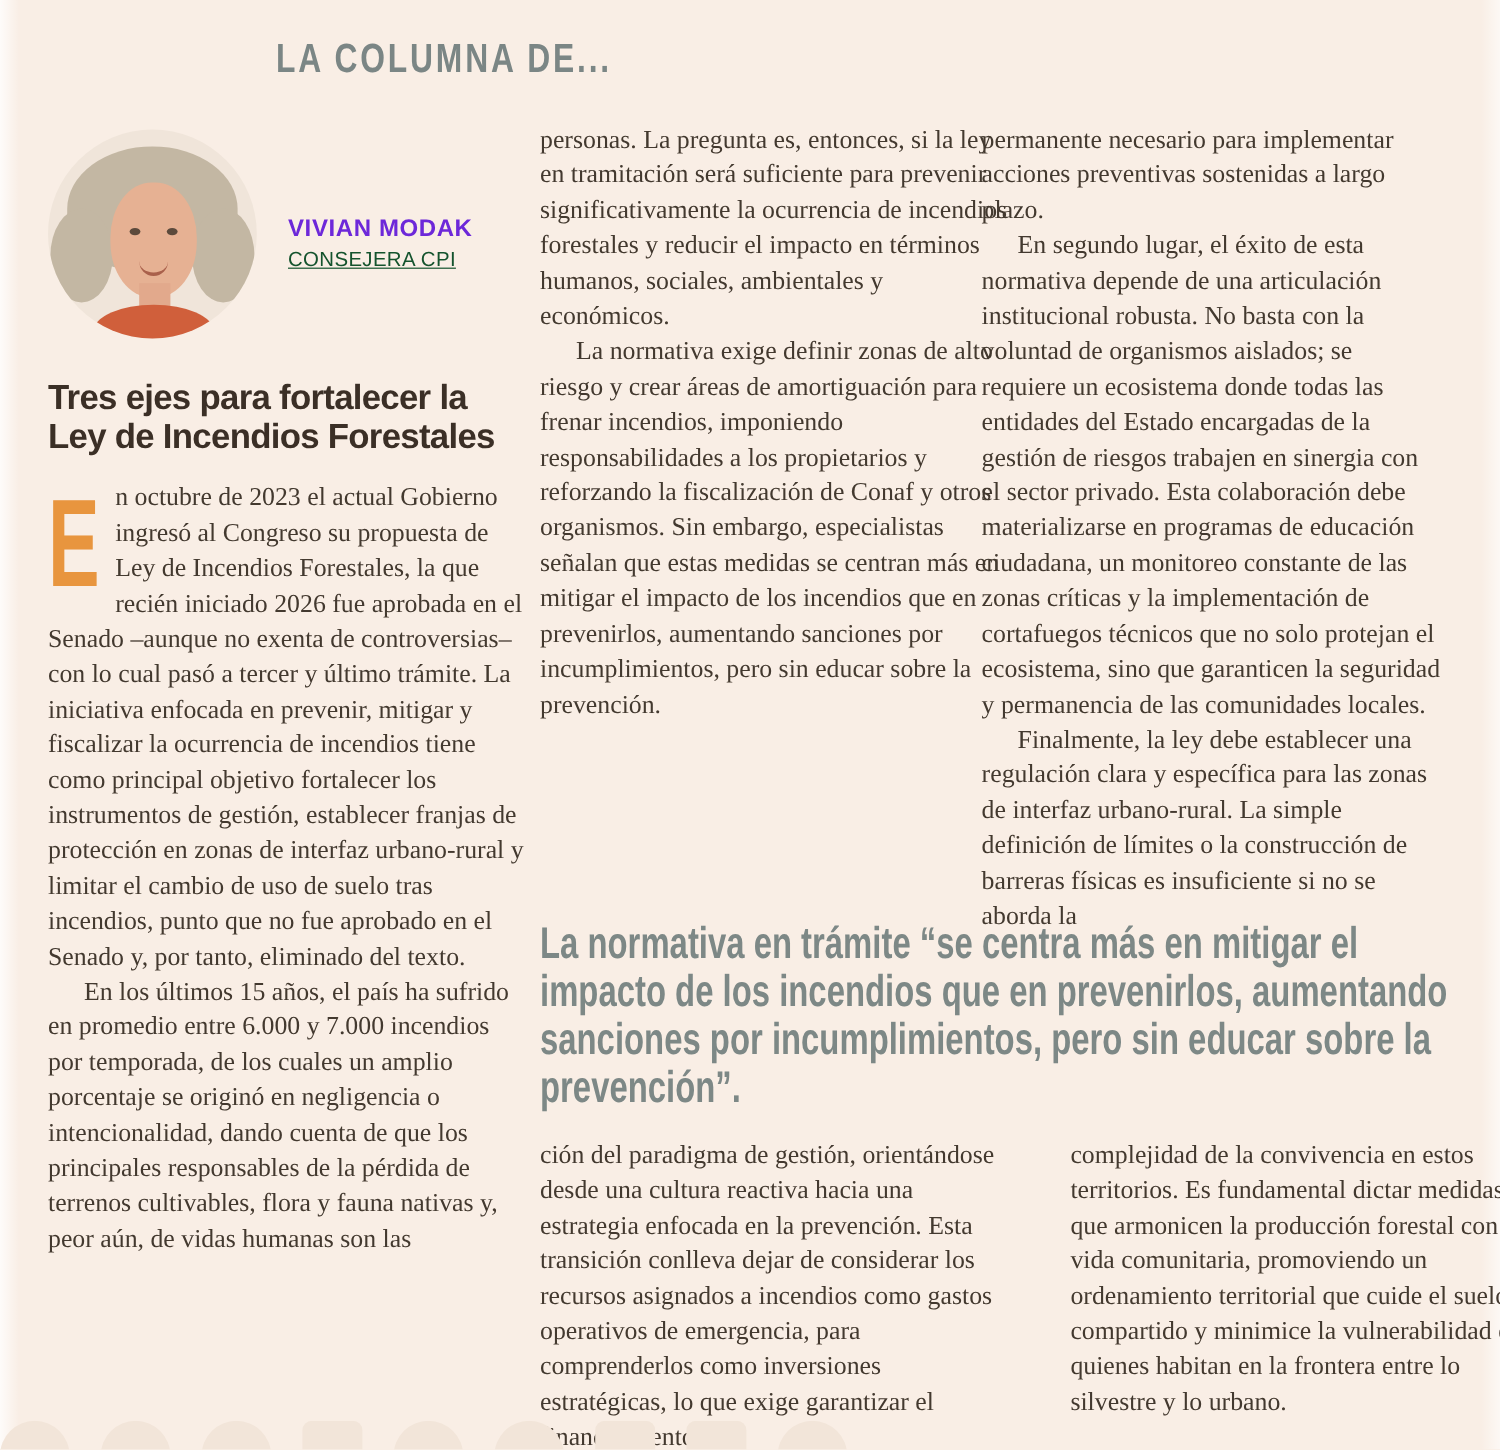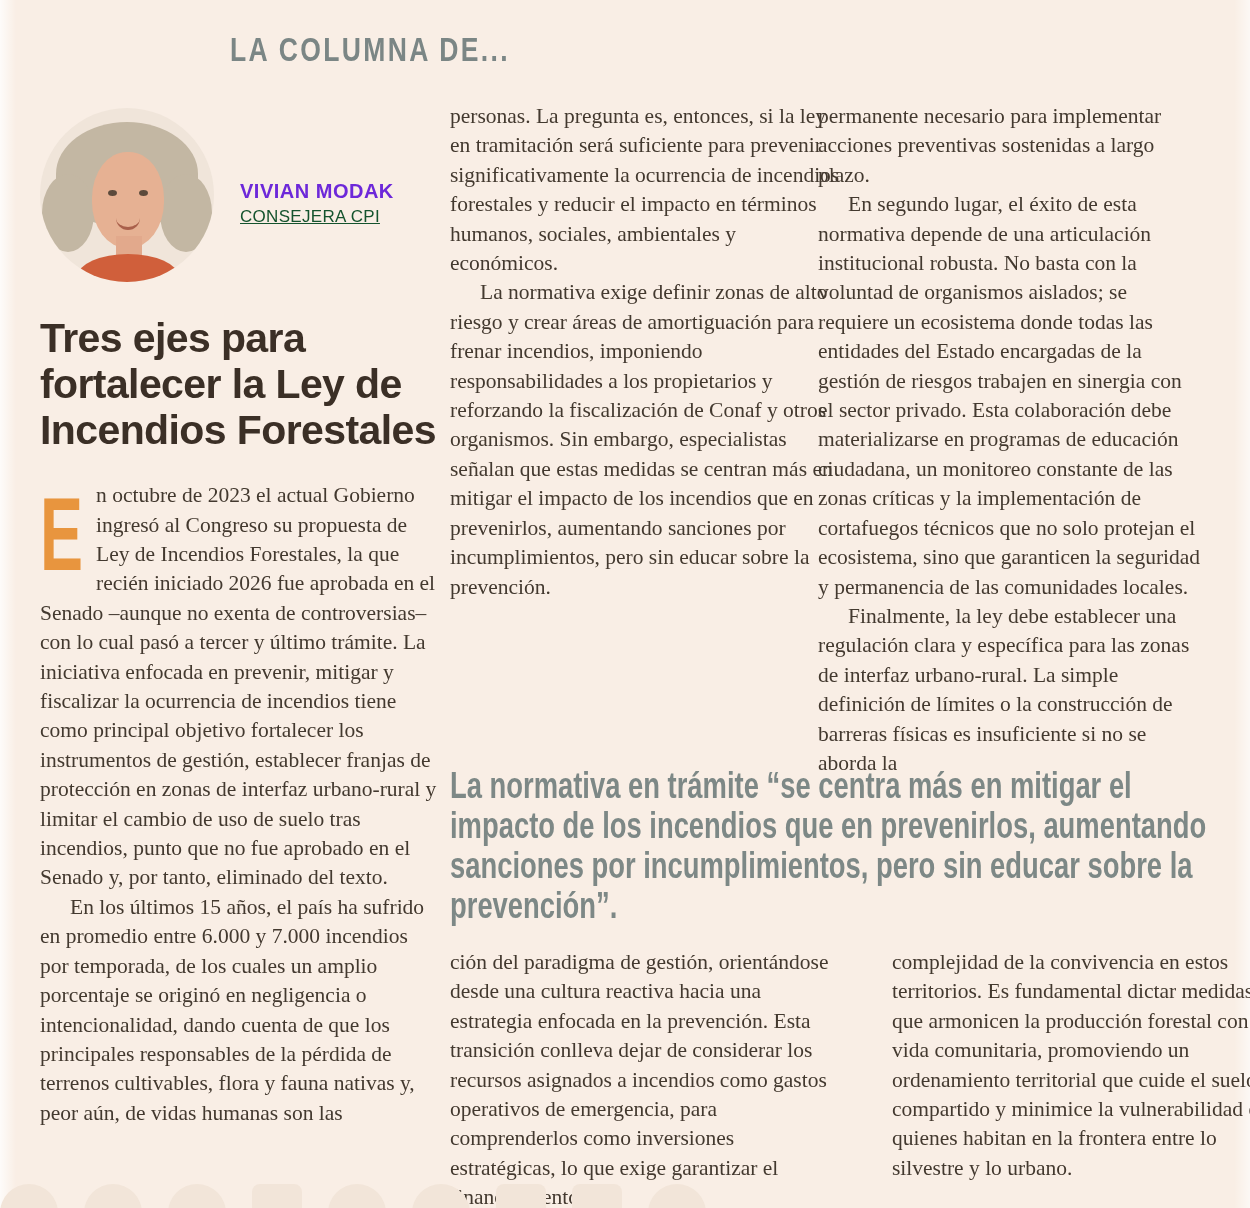--- a/index.html
+++ b/index.html
@@ -35,21 +35,21 @@
   .eye.l{left:16px}.eye.r{right:16px}
   .smile{position:absolute;left:24px;bottom:18px;width:24px;height:10px;border-radius:0 0 24px 24px;border-bottom:3px solid #a9604b;}
   .neck{position:absolute;left:76px;top:128px;width:26px;height:30px;background:#e2a98c;}
   .shirt{position:absolute;left:38px;bottom:-16px;width:100px;height:44px;border-radius:50% 50% 0 0;background:#d05f3b;}
   .name-block{margin-left:26px;margin-top:72px;font-family:"Liberation Sans", sans-serif;}
   .author-name{font-weight:700;font-size:20px;color:#6d28d9;letter-spacing:.5px;}
   .author-role{font-size:17px;color:#14532d;margin-top:4px;letter-spacing:.3px;text-decoration:underline;}
 
   .headline{
     margin-top:34px;font-family:"Liberation Sans", sans-serif;font-weight:700;
-    font-size:41px;line-height:1.12;color:#3b2f26;letter-spacing:-0.6px;
+    font-size:29px;line-height:1.12;color:#3b2f26;letter-spacing:-0.6px;
   }
 
   .body-text{font-size:21.5px;line-height:29.4px;color:#43392f;}
   .col1 .body-text{margin-top:14px;}
   p.bp{margin:0;}
   p.bp + p.bp{text-indent:30px;}
   .dropcap{
     float:left;width:46px;height:100px;margin:6px 10px 0 0;
     font-family:"Liberation Sans", sans-serif;font-weight:700;font-size:104px;line-height:.92;
     color:#e8953e;transform:scaleX(.62);transform-origin:0 0;

